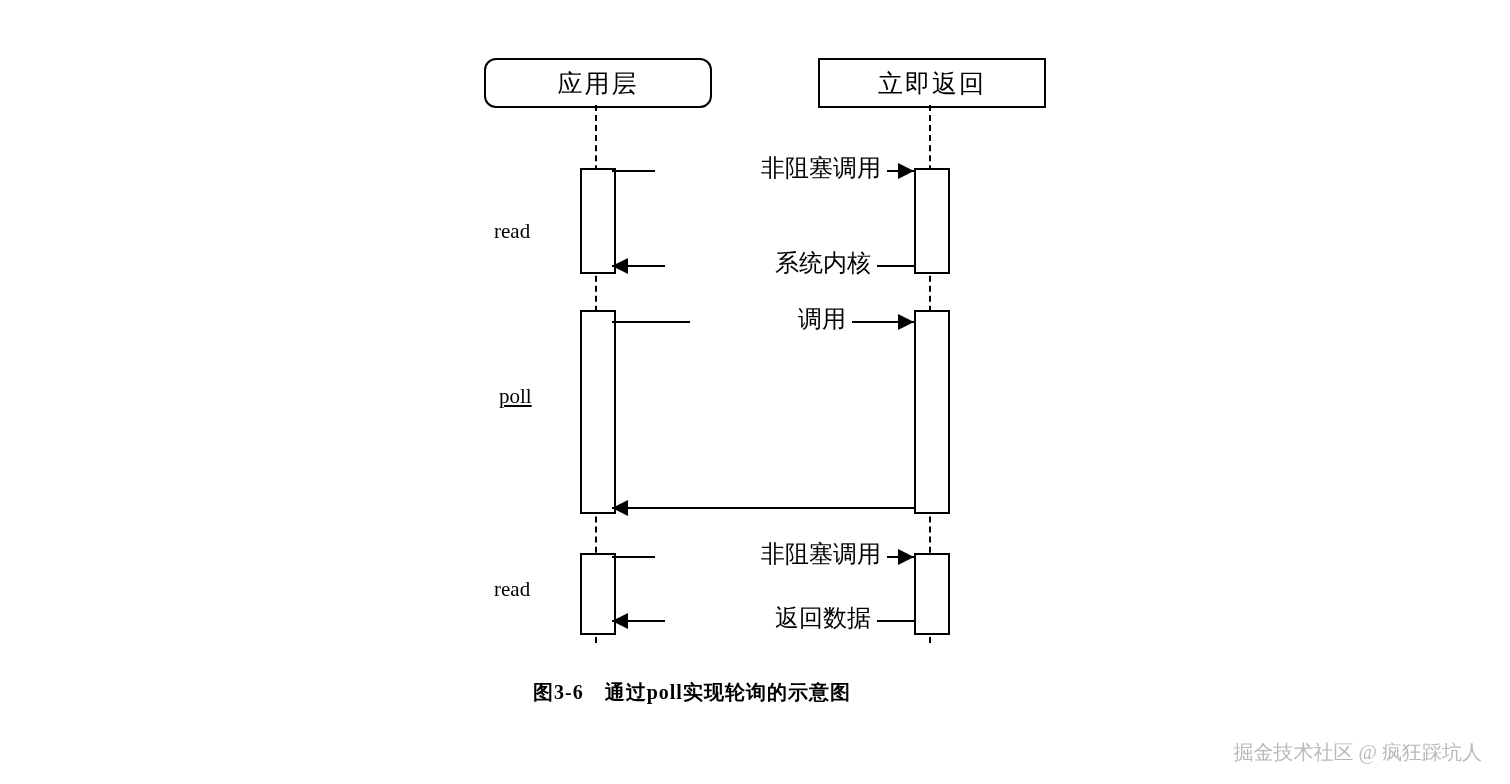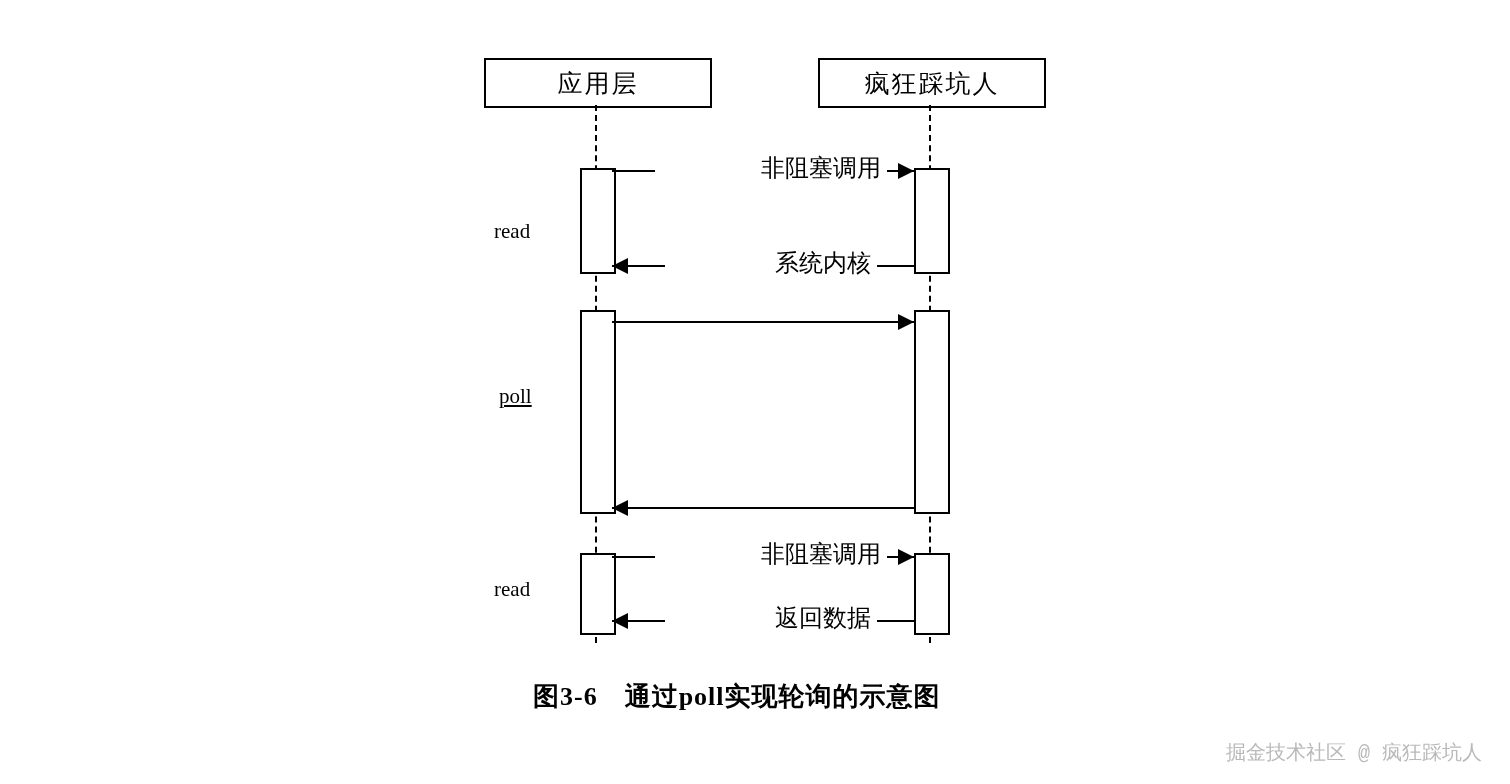--- a/index.html
+++ b/index.html
@@ -80,48 +80,48 @@
 
   .side-label {
     position: absolute;
     font-size: 21px;
     font-family: "Liberation Serif", serif;
     white-space: nowrap;
   }
 
   .caption {
     position: absolute;
-    font-size: 26px;
+    font-size: 20px;
     font-weight: bold;
     font-family: "Liberation Serif", serif;
     white-space: nowrap;
     letter-spacing: 1px;
   }
 
   .watermark {
     position: absolute;
     right: 28px;
     bottom: 18px;
     font-size: 20px;
     color: #b9b9b9;
-    font-family: Liberation Mono, monospace;
+    font-family: Liberation Serif, serif;
     white-space: nowrap;
   }
 </style>
 </head>
 <body>
 
 <div id="canvas">
 
-  <div class="lifeline-box" style="left:484px; top:58px; width:224px; height:46px;">
+  <div class="lifeline-box" style="left:484px; top:58px; width:224px; height:46px;border-radius:12px;">
     <span>应用层</span>
   </div>
 
   <div class="lifeline-box" style="left:818px; top:58px; width:224px; height:46px;">
-    <span>疯狂踩坑人</span>
+    <span>立即返回</span>
   </div>
 
   <div class="lifeline-dash" style="left:595px; top:105px; height:538px;"></div>
   <div class="lifeline-dash" style="left:929px; top:105px; height:538px;"></div>
 
   <div class="activation" style="left:580px; top:168px; width:32px; height:102px;"></div>
   <div class="activation" style="left:914px; top:168px; width:32px; height:102px;"></div>
 
   <div class="activation" style="left:580px; top:310px; width:32px; height:200px;"></div>
   <div class="activation" style="left:914px; top:310px; width:32px; height:200px;"></div>
@@ -132,20 +132,21 @@
   <div class="msg-line" style="left:612px; top:170px; width:302px;"></div>
   <div class="arrow-right" style="left:898px; top:163px;"></div>
   <div class="msg-label" style="left:655px; top:152px; width:220px;">非阻塞调用</div>
 
   <div class="msg-line" style="left:612px; top:265px; width:302px;"></div>
   <div class="arrow-left" style="left:612px; top:258px;"></div>
   <div class="msg-label" style="left:665px; top:247px; width:200px;">系统内核</div>
 
   <div class="msg-line" style="left:612px; top:321px; width:302px;"></div>
   <div class="arrow-right" style="left:898px; top:314px;"></div>
+  <div class="msg-label" style="left:690px; top:303px; width:150px;">调用</div>
 
   <div class="msg-line" style="left:612px; top:507px; width:302px;"></div>
   <div class="arrow-left" style="left:612px; top:500px;"></div>
 
   <div class="msg-line" style="left:612px; top:556px; width:302px;"></div>
   <div class="arrow-right" style="left:898px; top:549px;"></div>
   <div class="msg-label" style="left:655px; top:538px; width:220px;">非阻塞调用</div>
 
   <div class="msg-line" style="left:612px; top:620px; width:302px;"></div>
   <div class="arrow-left" style="left:612px; top:613px;"></div>

